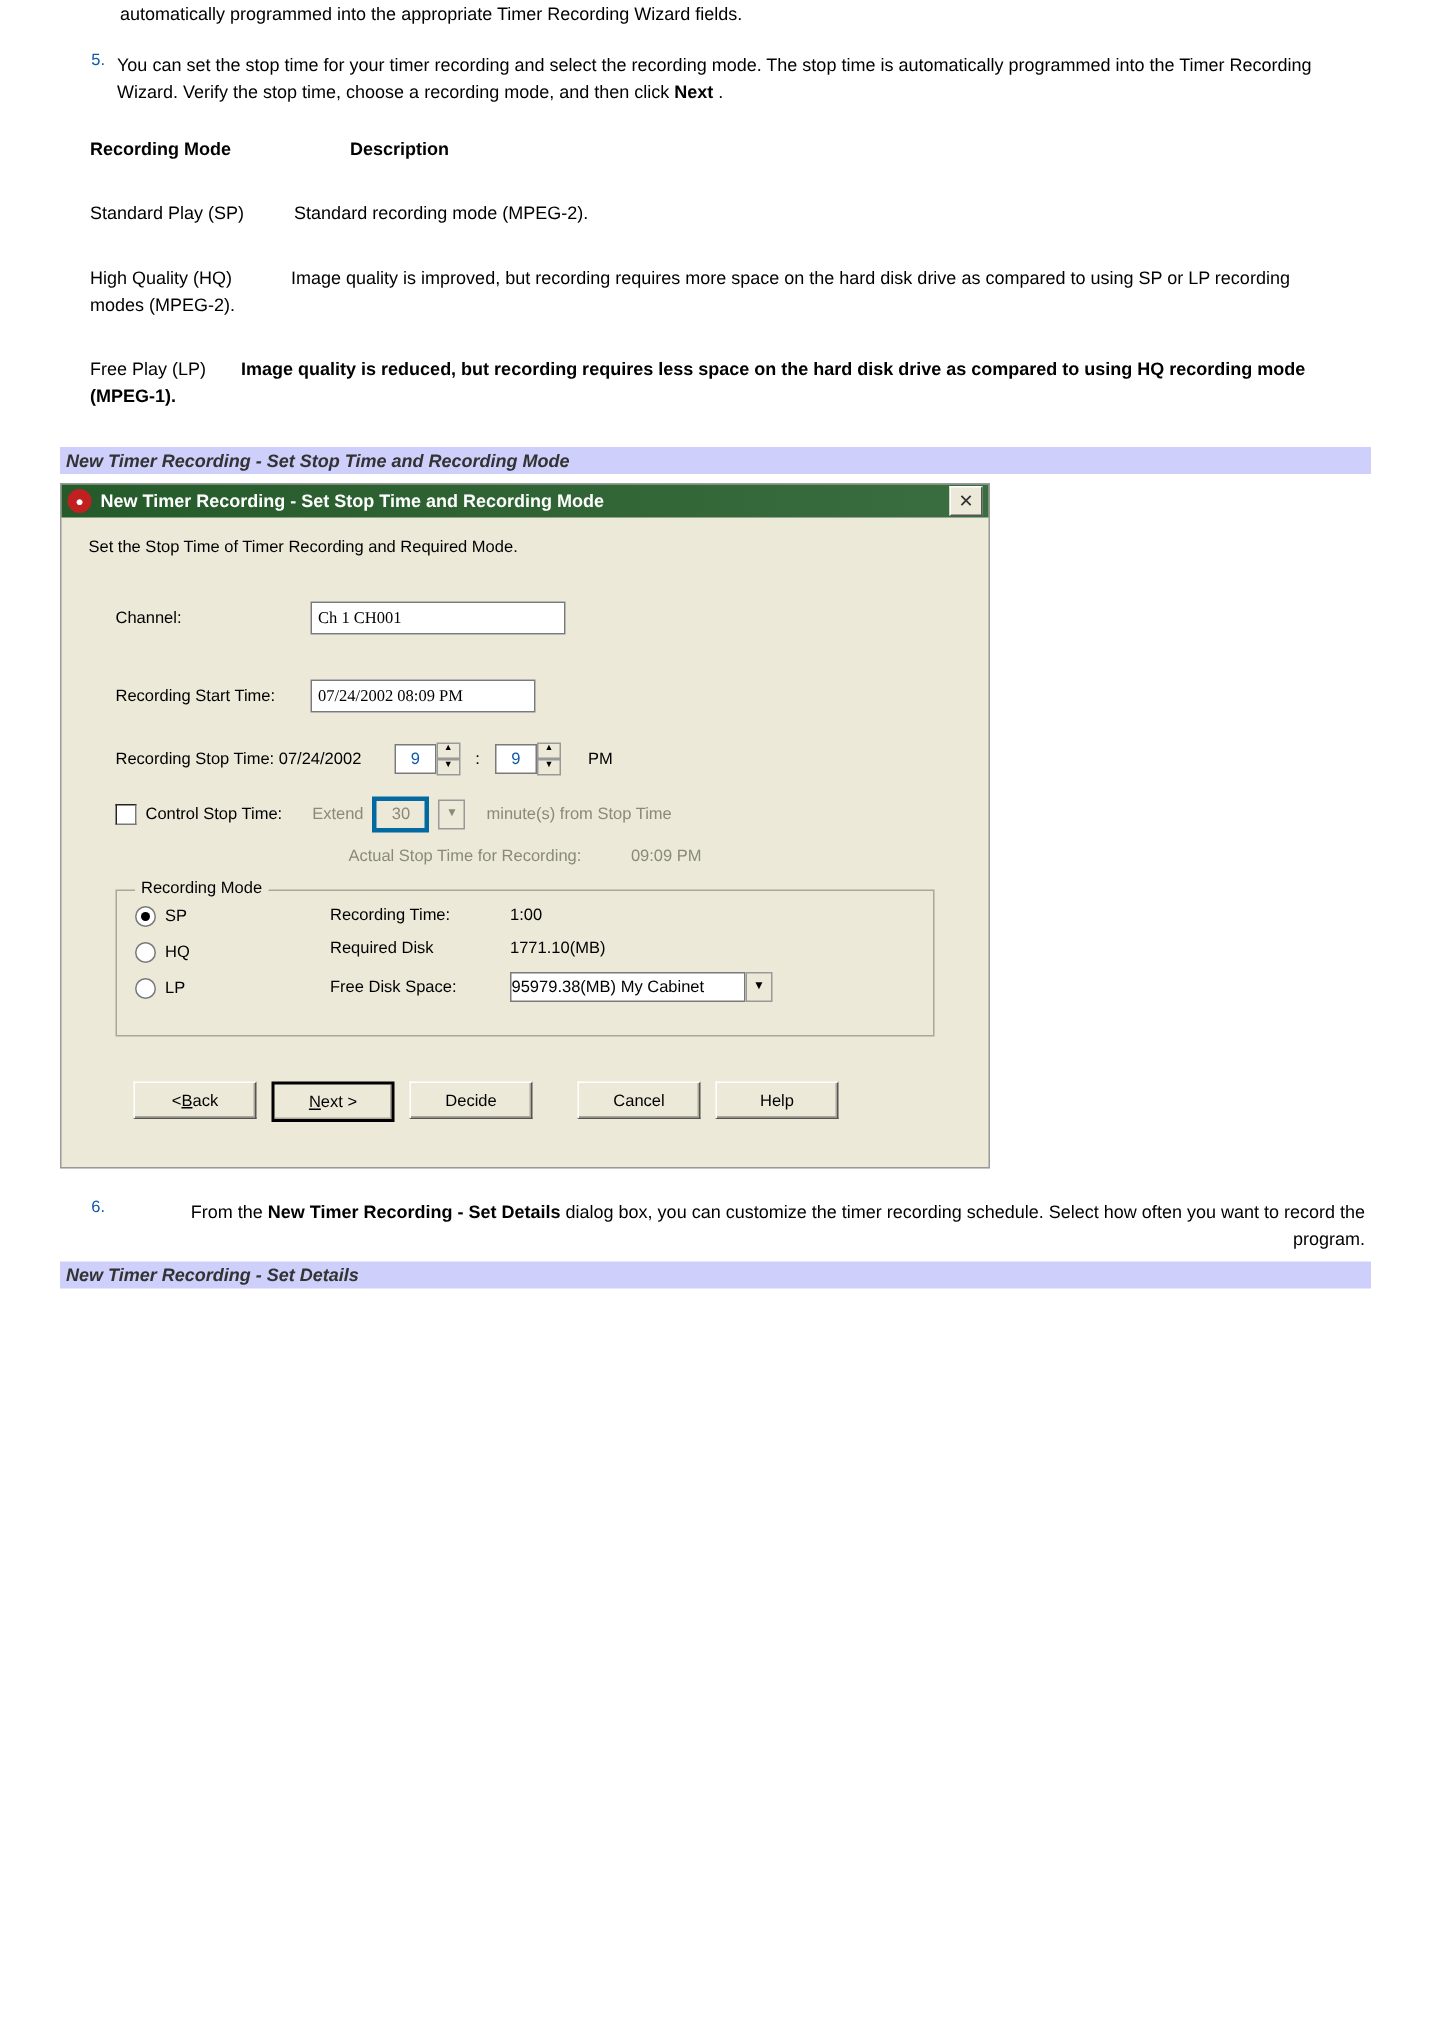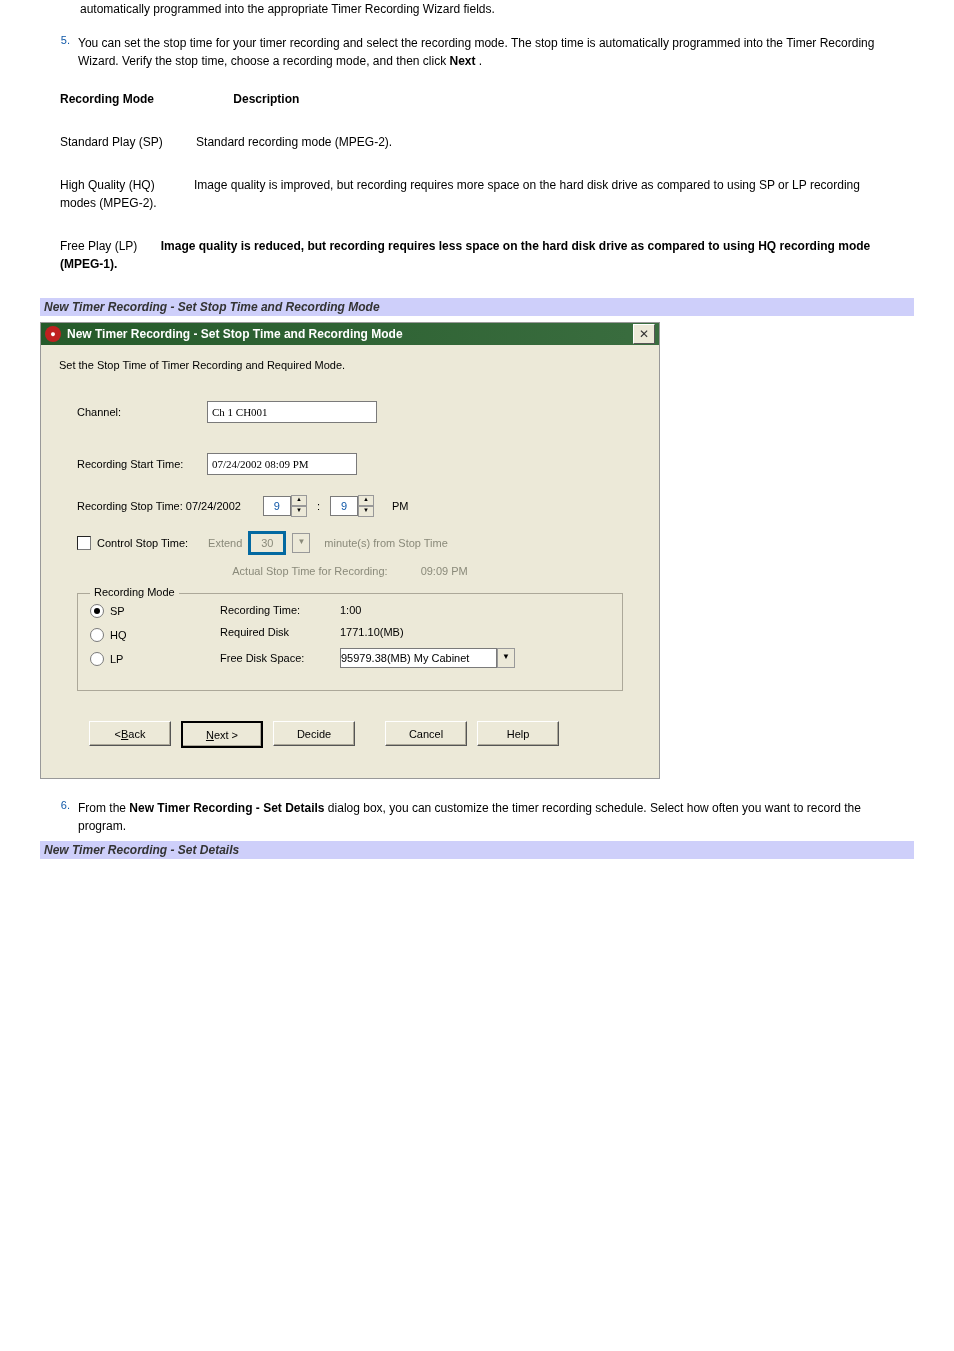--- a/index.html
+++ b/index.html
@@ -421,21 +421,21 @@
       <div class="win-btn">Decide</div>
       <div class="win-btn" style="margin-left:20px;">Cancel</div>
       <div class="win-btn">Help</div>
     </div>
   </div>
 </div>
 
 <div class="content">
   <div style="display:flex; margin-top:10px;">
     <div style="width:30px; text-align:right; padding-right:8px;" class="marker">6.</div>
-    <div style="flex:1; line-height:1.5;">
+    <div style="flex:1; line-height:1.5;text-align:right;">
       <span>From the </span><span class="bold">New Timer Recording - Set Details</span><span> dialog box, you can customize the timer recording schedule. Select how often you want to record the program.</span>
     </div>
   </div>
 </div>
 
 <div class="header-bar">New Timer Recording - Set Details</div>
 
 <div class="page-footer">Page 51</div>
 
 </body></html>

